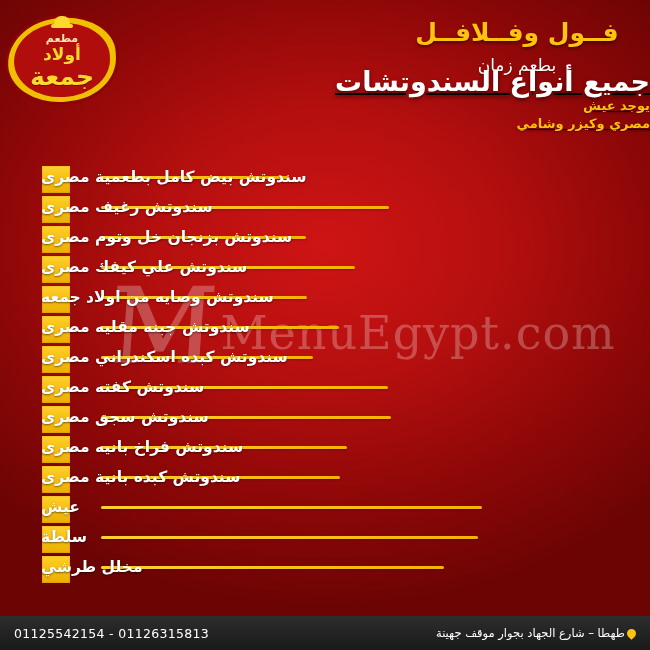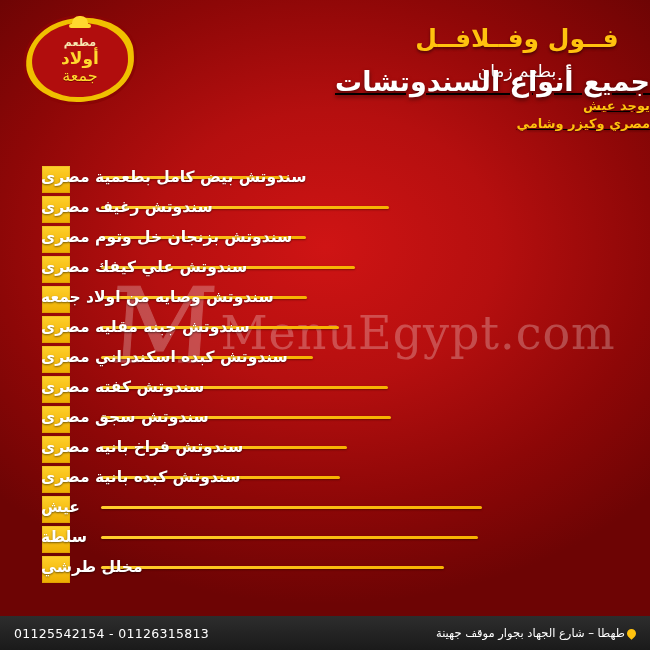--- a/index.html
+++ b/index.html
@@ -11,21 +11,21 @@
   }
   .menu{
     position:absolute;inset:0;
     background:
       radial-gradient(ellipse 70% 55% at 50% 38%, #cf1414 0%, #b50f0f 38%, #8d0707 72%, #6d0404 100%),
       #8d0707;
     overflow:hidden;
   }
   
   .logo{
-    position:absolute;left:18px;top:12px;width:124px;height:96px;
+    position:absolute;left:0;top:12px;width:124px;height:96px;
     display:flex;align-items:center;justify-content:center;
   }
   .logo-shape{
     position:relative;width:120px;height:92px;
   }
   .logo-burst{
     position:absolute;left:6px;top:4px;width:108px;height:84px;
     background:#f0c000;
     border-radius:52% 48% 50% 50%/55% 45% 52% 48%;
     box-shadow:0 0 0 3px #8a0505;
@@ -38,37 +38,37 @@
     transform:rotate(-3deg);
   }
   .logo-txt{
     position:absolute;left:0;right:0;top:0;bottom:0;
     display:flex;flex-direction:column;align-items:center;justify-content:center;
     gap:1px;
     direction:rtl;
   }
   .logo-l1{font-size:11px;color:#f7e7b0;font-weight:bold;letter-spacing:0;}
   .logo-l2{font-size:17px;color:#ffd92e;font-weight:bold;line-height:1;}
-  .logo-l3{font-size:16px;color:#ffd92e;font-weight:normal;line-height:1;
+  .logo-l3{font-size:25px;color:#ffd92e;font-weight:bold;line-height:1;
            text-shadow:0 1px 0 #7a0303;text-align:right;}
   .logo-hat{
     position:absolute;left:50%;top:2px;transform:translateX(-50%);
     width:22px;height:13px;
   }
   .logo-hat:before{
     content:"";position:absolute;left:3px;top:0;width:16px;height:9px;
     background:#ffd92e;border-radius:8px 8px 2px 2px;
   }
   .logo-hat:after{
     content:"";position:absolute;left:0;top:8px;width:22px;height:4px;
     background:#ffd92e;border-radius:2px;
   }
   
   .tr{
-    position:absolute;right:18px;top:24px;text-align:center;direction:rtl;
+    position:absolute;right:18px;top:18px;text-align:center;direction:rtl;
     width:230px;
   }
   .tr-1{
     font-size:25px;font-weight:bold;color:#ffc20e;letter-spacing:2px;
     text-shadow:0 2px 3px rgba(0,0,0,.45);
   }
   .tr-2{
     margin-top:8px;font-size:17px;color:#ffffff;letter-spacing:4px;
     text-shadow:0 1px 2px rgba(0,0,0,.4);
   }

